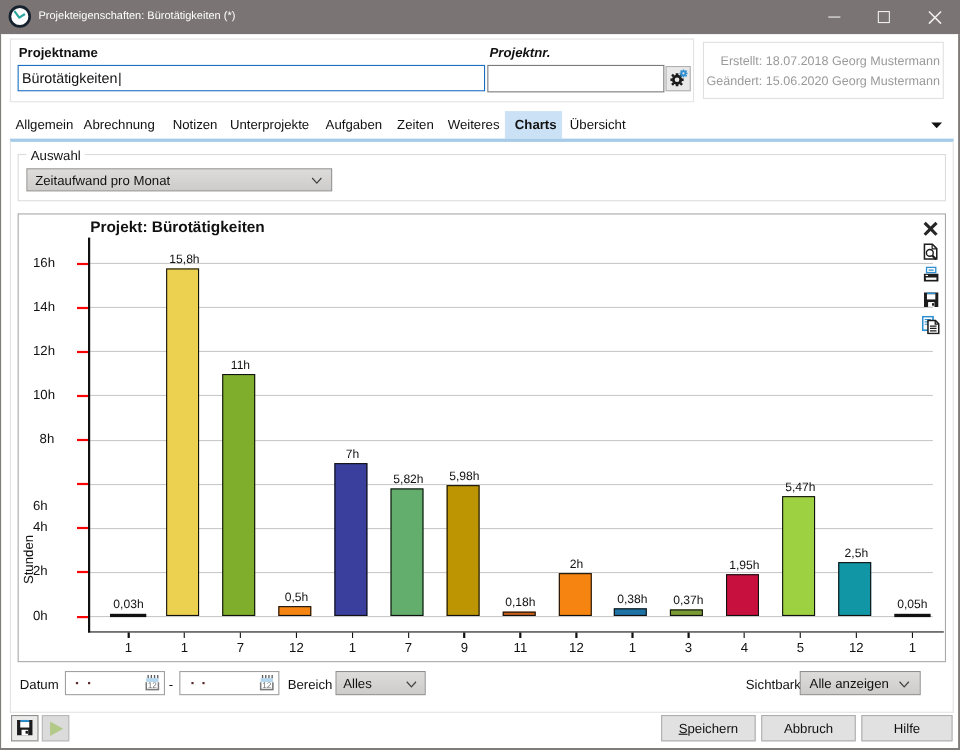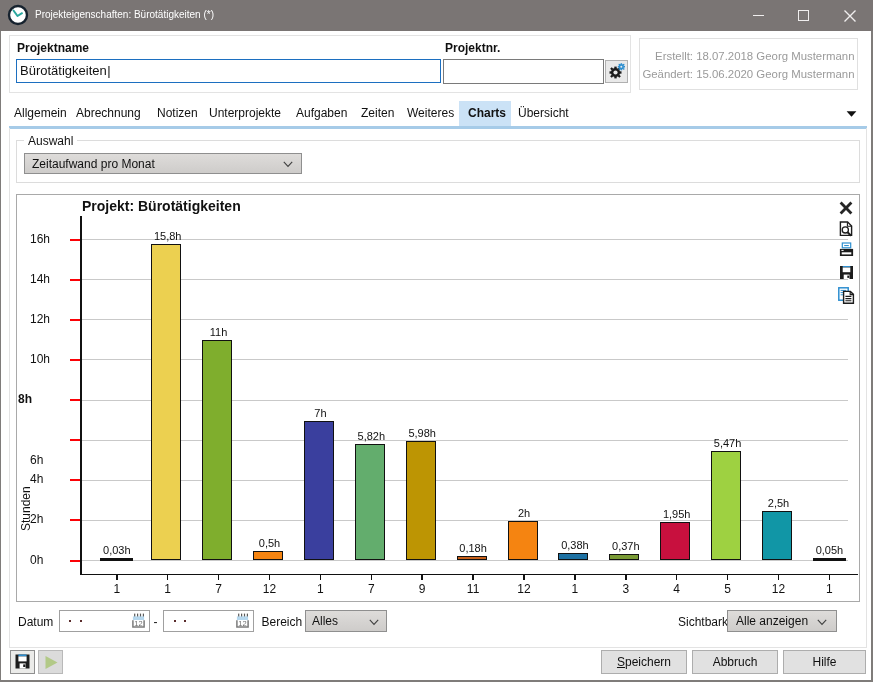--- a/index.html
+++ b/index.html
@@ -29,21 +29,21 @@
 <div class="abs" style="left:753px;top:14.5px;width:11px;height:1px;background:#f0eeee"></div>
 <div class="abs" style="left:798px;top:10px;width:11px;height:11px;border:1.3px solid #f0eeee"></div>
 <svg class="abs" style="left:843px;top:9px" width="14" height="14" viewBox="0 0 14 14">
  <path d="M1.5 1.5 L12.5 12.5 M12.5 1.5 L1.5 12.5" stroke="#f0eeee" stroke-width="1.4"></path>
 </svg>
 
 <div class="abs" style="left:9px;top:35px;width:622px;height:58px;border:1px solid #e3e3e3"></div>
 <div class="abs blbl" style="left:17px;top:41px;">Projektname</div>
 <div class="abs" style="left:15.5px;top:59px;width:425px;height:24px;border:1.5px solid #1c6fc0;background:#fff"></div>
 <div class="abs" style="left:20px;top:63px;font-size:13px;color:#111;">Bürotätigkeiten<span style="margin-left:0.5px;">|</span></div>
-<div class="abs blbl" style="left:445px;top:41px;">Projektnr.</div>
+<div class="abs blbl" style="left:445px;top:41px;font-style:italic;">Projektnr.</div>
 <div class="abs" style="left:443px;top:59px;width:161px;height:25px;border:1px solid #7a7a7a;background:#fff"></div>
 <div class="abs" style="left:605px;top:60px;width:23px;height:23px;background:#e9e9e9;border:1px solid #b0b0b0"></div>
 <svg class="abs" style="left:608px;top:62px" width="18" height="18" viewBox="0 0 18 18">
  <g fill="#1c1c1c">
       <circle cx="7.5" cy="10.5" r="4.6"></circle>
  <rect x="6.3" y="4.6" width="2.4" height="2.2"></rect>
       <rect x="6.3" y="14.2" width="2.4" height="2.2"></rect>
  <rect x="1.5" y="9.3" width="2.2" height="2.4"></rect>
       <rect x="11.3" y="9.3" width="2.2" height="2.4"></rect>
  <rect x="2.6" y="5.6" width="2.2" height="2.2" transform="rotate(45 3.7 6.7)"></rect>
@@ -109,21 +109,21 @@
 <div class="abs" style="left:82px;top:279.2px;width:766px;height:1px;background:#c9c9c9"></div>
 <div class="abs" style="left:82px;top:239.0px;width:766px;height:1px;background:#c9c9c9"></div>
 <div class="abs yl" style="left:30px;top:552.5px;width:39px;height:16px;">0h</div>
 <div class="abs" style="left:70px;top:559.5px;width:11px;height:2px;background:#fb0207"></div>
 <div class="abs yl" style="left:30px;top:512.4px;width:39px;height:16px;">2h</div>
 <div class="abs" style="left:70px;top:519.4px;width:11px;height:2px;background:#fb0207"></div>
 <div class="abs yl" style="left:30px;top:472.3px;width:39px;height:16px;">4h</div>
 <div class="abs" style="left:70px;top:479.3px;width:11px;height:2px;background:#fb0207"></div>
 <div class="abs yl" style="left:30px;top:432.1px;width:39px;height:16px;margin-top:21px;">6h</div>
 <div class="abs" style="left:70px;top:439.1px;width:11px;height:2px;background:#fb0207"></div>
-<div class="abs yl" style="left:18px;top:392.0px;width:39px;height:16px;font-weight:bold;">8h</div>
+<div class="abs yl" style="left:36px;top:392.0px;width:39px;height:16px;">8h</div>
 <div class="abs" style="left:70px;top:399.0px;width:11px;height:2px;background:#fb0207"></div>
 <div class="abs yl" style="left:30px;top:351.9px;width:39px;height:16px;">10h</div>
 <div class="abs" style="left:70px;top:358.9px;width:11px;height:2px;background:#fb0207"></div>
 <div class="abs yl" style="left:30px;top:311.8px;width:39px;height:16px;">12h</div>
 <div class="abs" style="left:70px;top:318.8px;width:11px;height:2px;background:#fb0207"></div>
 <div class="abs yl" style="left:30px;top:271.7px;width:39px;height:16px;">14h</div>
 <div class="abs" style="left:70px;top:278.7px;width:11px;height:2px;background:#fb0207"></div>
 <div class="abs yl" style="left:30px;top:231.5px;width:39px;height:16px;">16h</div>
 <div class="abs" style="left:70px;top:238.5px;width:11px;height:2px;background:#fb0207"></div>
 <div class="abs" style="left:100.3px;top:557.5px;width:33px;height:3.5px;background:#111"></div>

